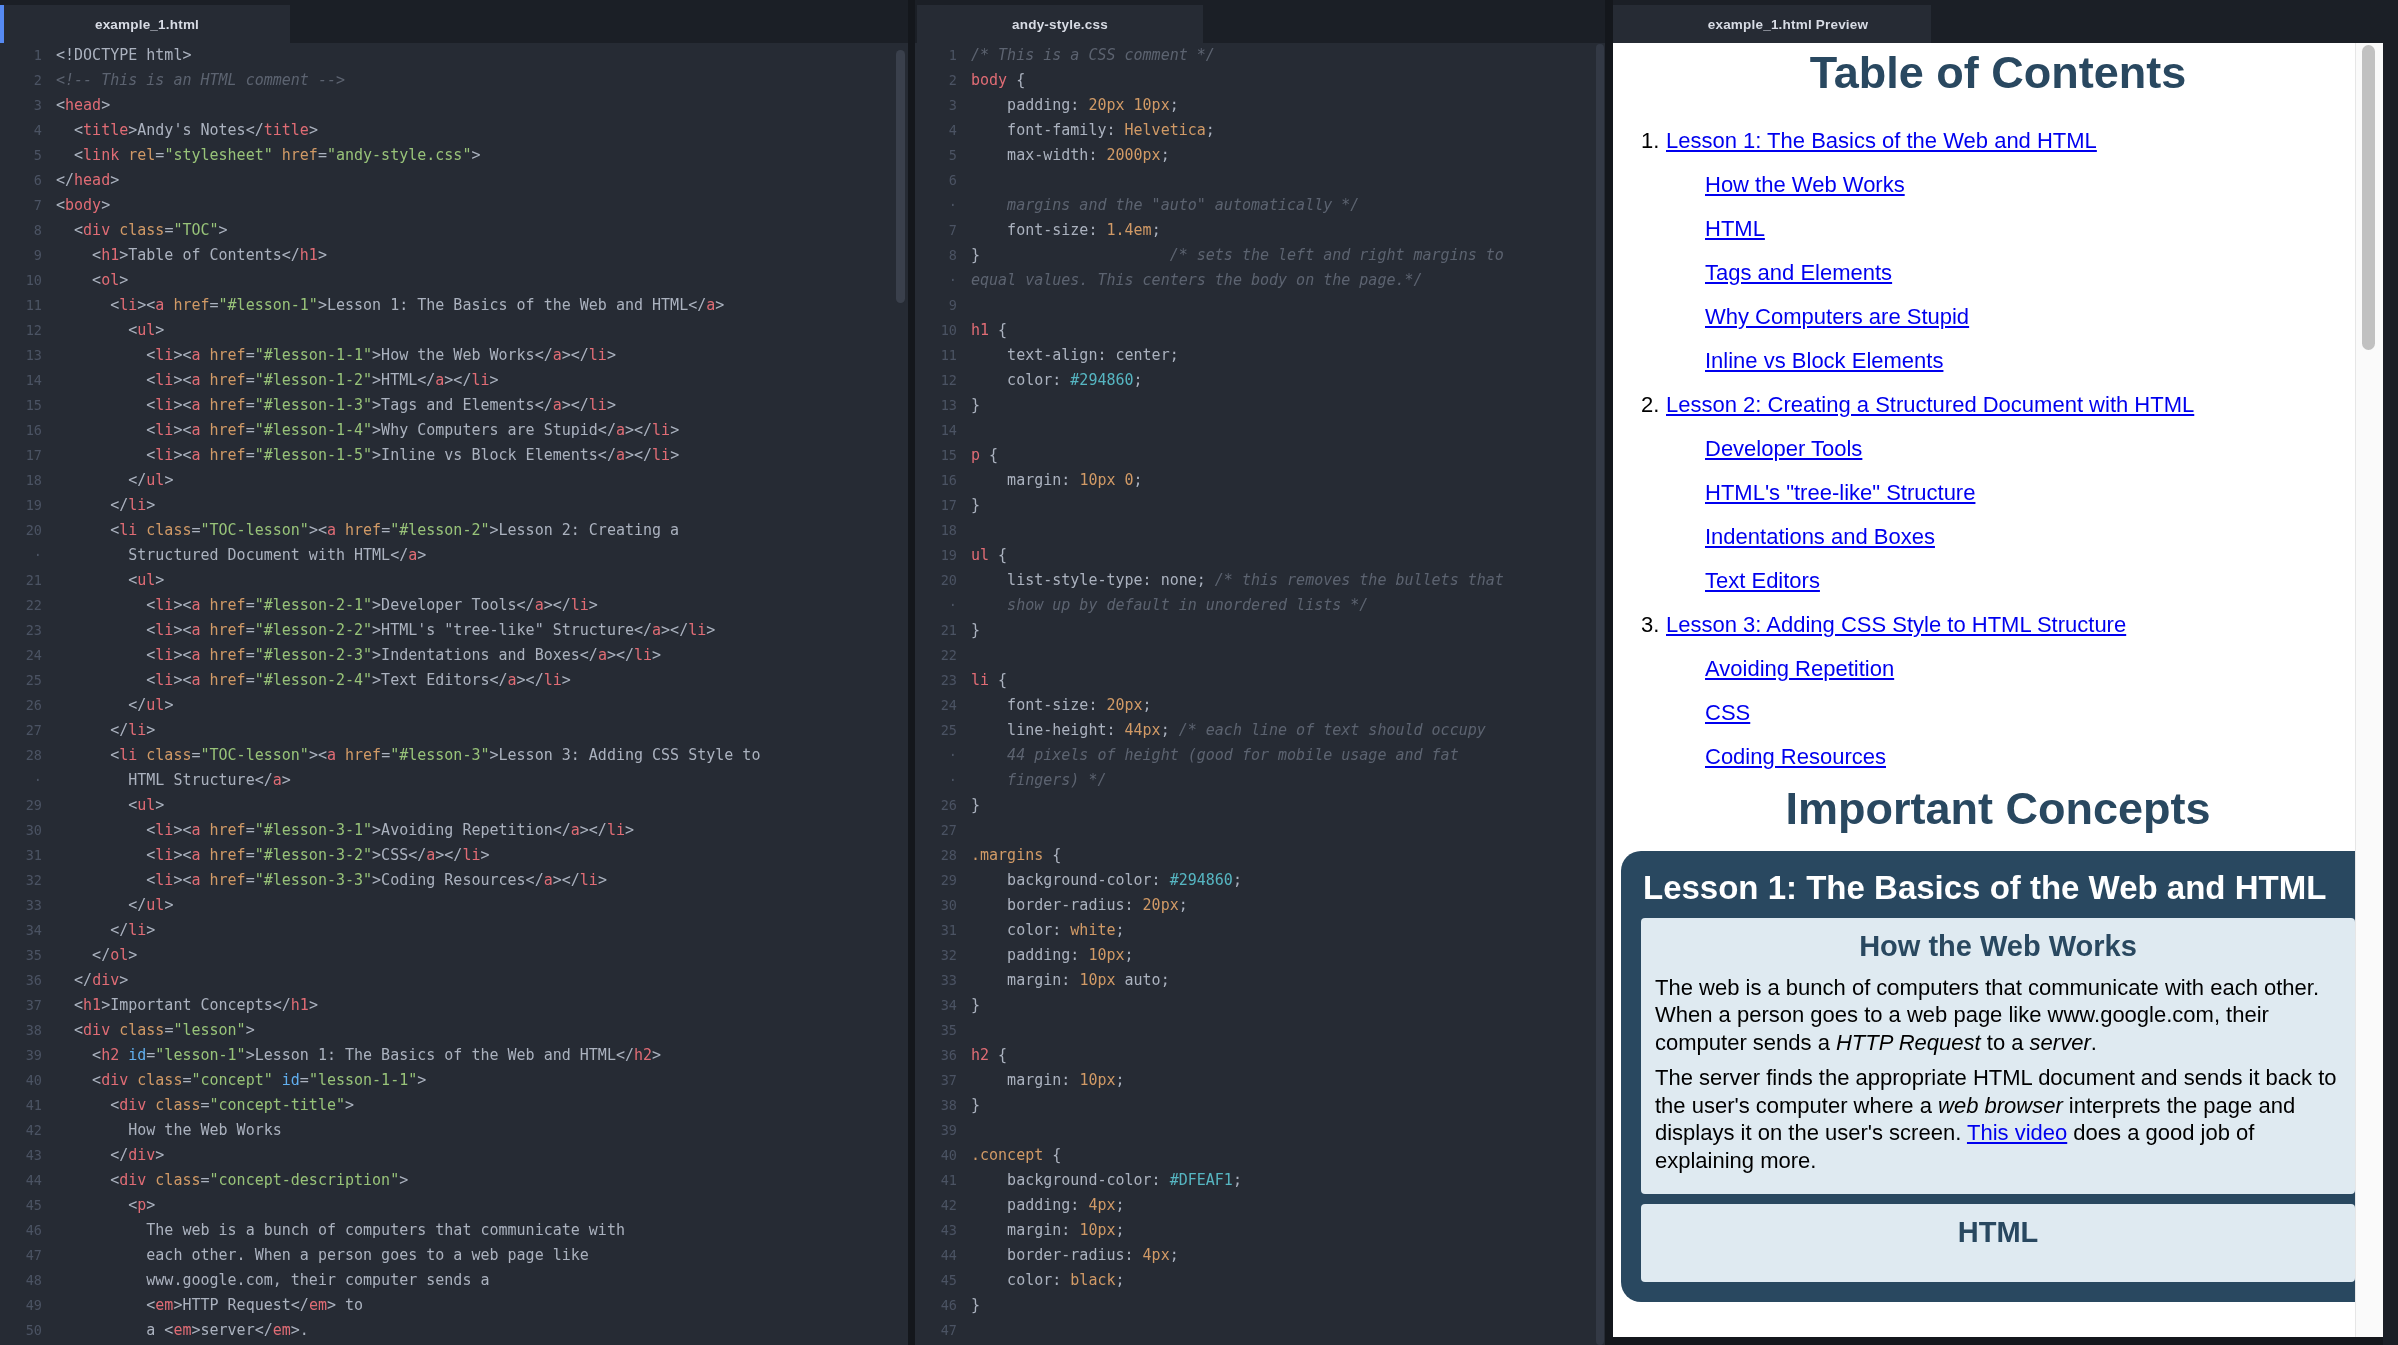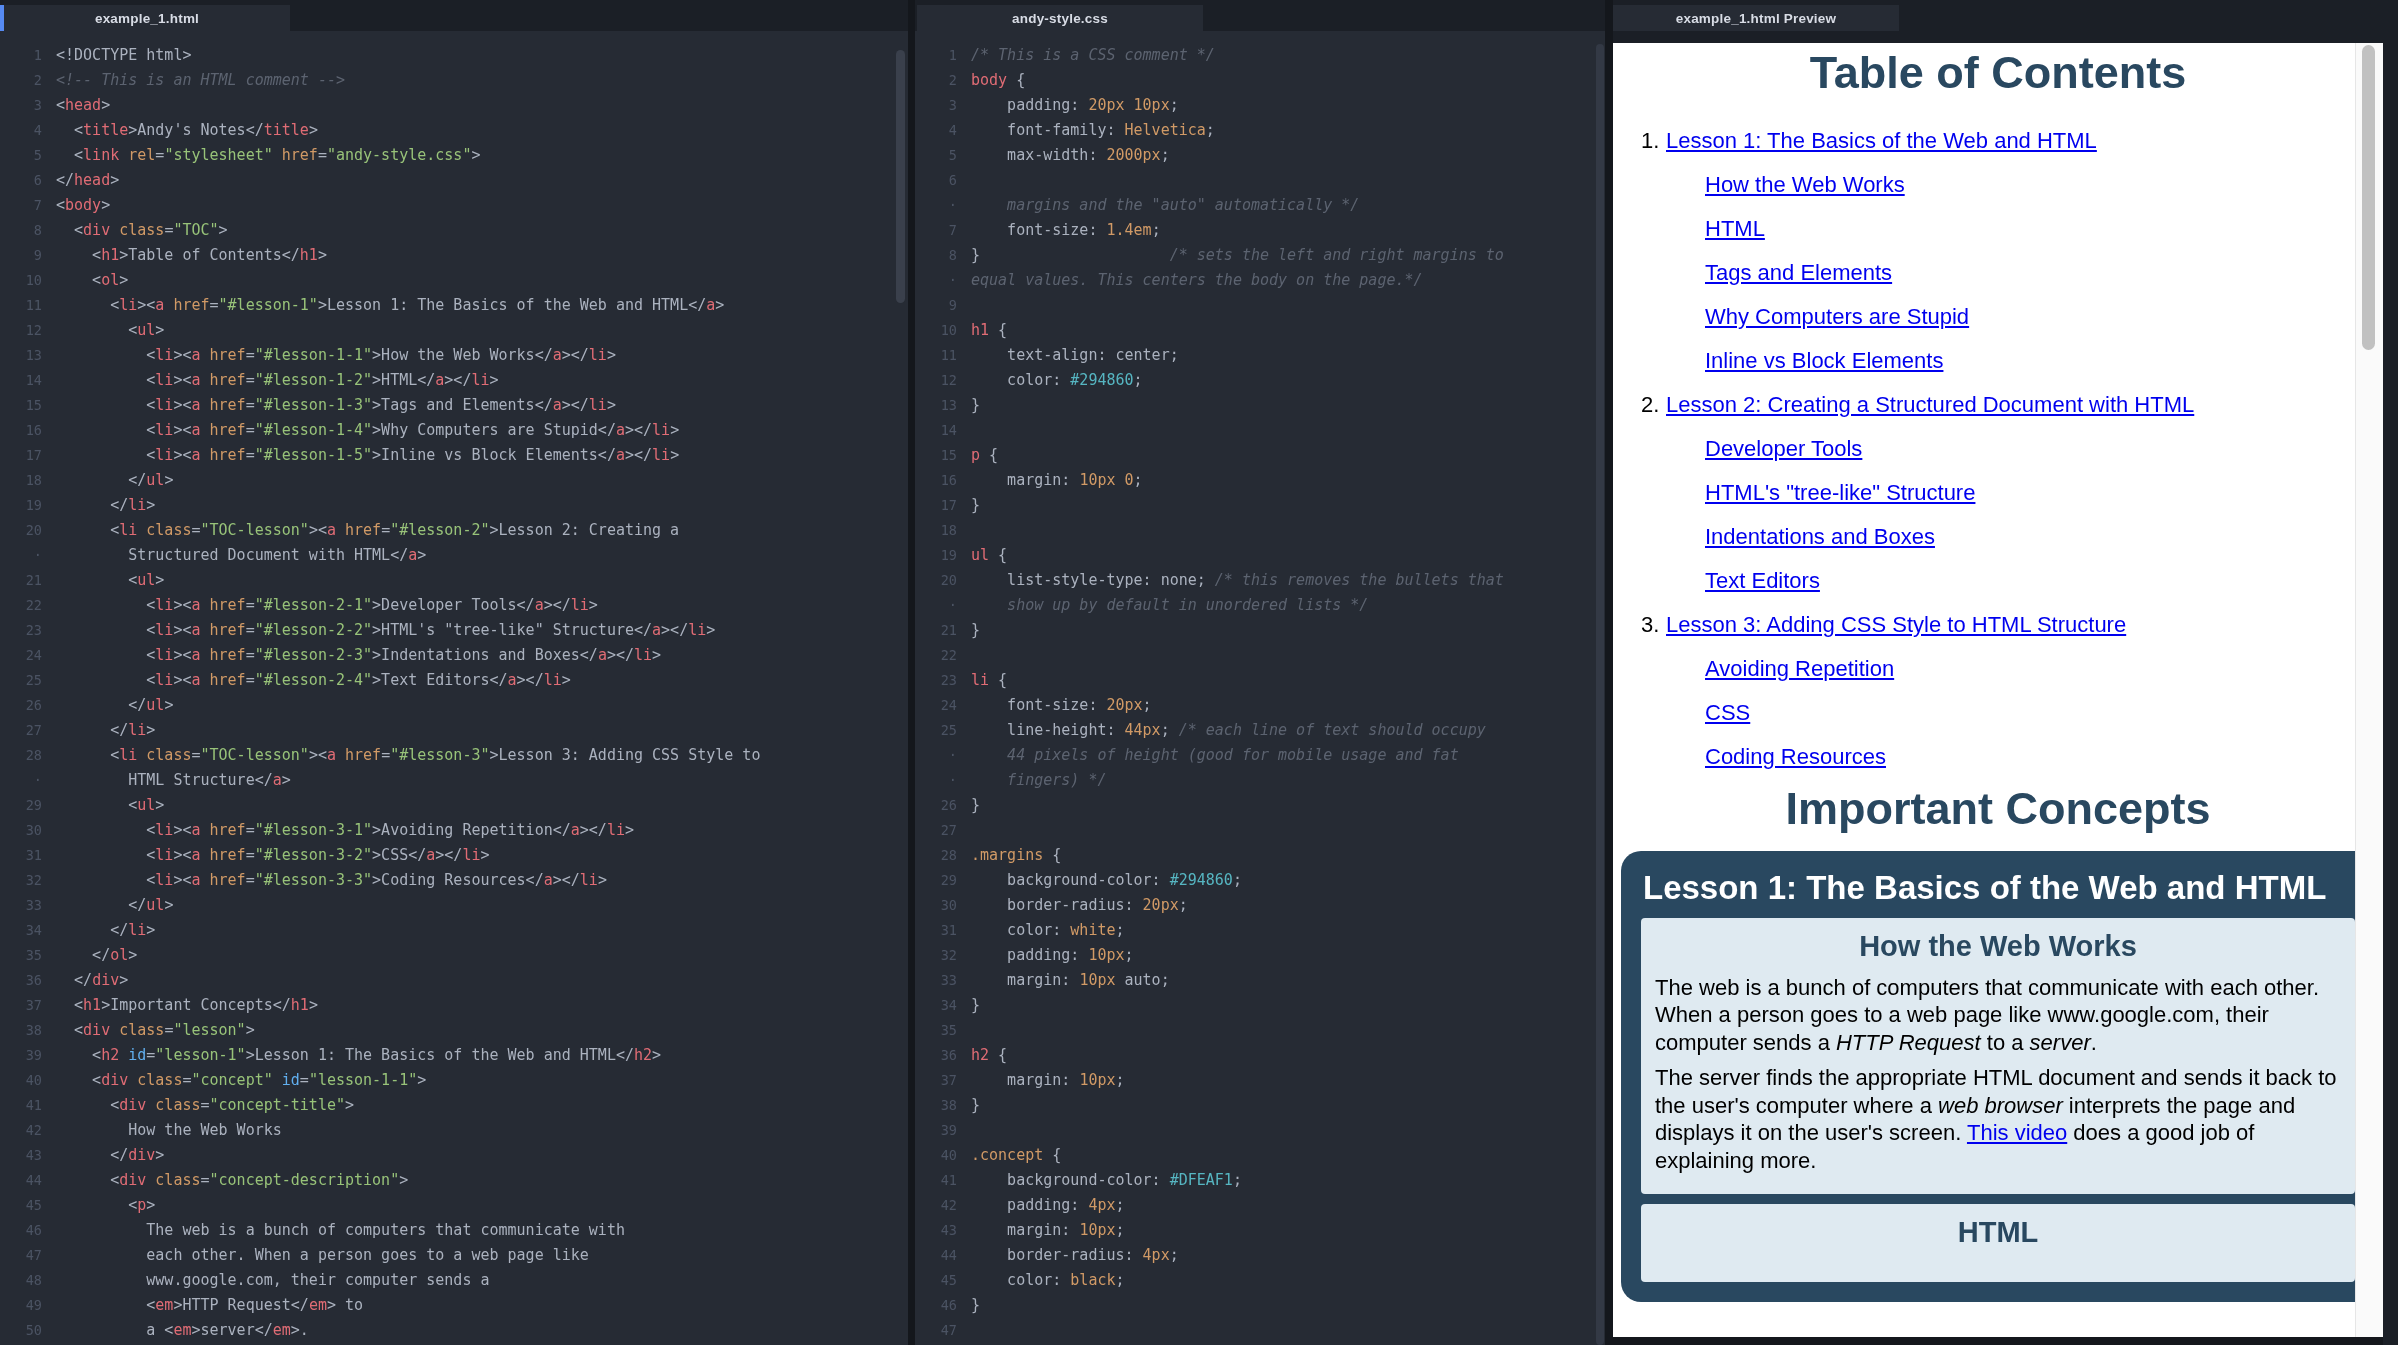--- a/index.html
+++ b/index.html
@@ -5,25 +5,25 @@
   html,body{margin:0;padding:0;}
   body{width:2398px;height:1345px;overflow:hidden;background:#1d2127;}
   .window{position:relative;width:2398px;height:1345px;display:flex;font-family:"DejaVu Sans Mono",monospace;}
   .pane{position:relative;height:100%;}
   .pane.left{width:908px;background:var(--editor-bg);}
   .pane.mid{width:690px;background:var(--editor-bg);}
   .pane.right{flex:1;background:var(--bar-bg);}
   .divider{width:7px;background:#14171c;flex:none;}
   .divider.d2{width:8px;}
 
-  .tabbar{position:relative;height:31px;background:var(--bar-bg);}
+  .tabbar{position:relative;height:43px;background:var(--bar-bg);}
   .tab{position:absolute;top:5px;bottom:0;width:286px;background:var(--editor-bg);
        color:#d8dce5;font-family:"Liberation Sans",sans-serif;font-size:13.5px;font-weight:700;
        display:flex;align-items:center;justify-content:center;letter-spacing:.2px;}
-  .tab.tl{left:4px;} .tab.tm{left:2px;} .tab.tr{left:0;}
+  .tab.tl{left:4px;} .tab.tm{left:2px;} .tab.tr{left:0;padding-left:32px;}
   .active-indicator{position:absolute;left:0;top:5px;bottom:0;width:4px;background:var(--indicator);z-index:3;}
 
   .editor{position:absolute;top:43px;left:0;right:0;bottom:0;overflow:hidden;}
   .row{display:flex;height:25px;line-height:25px;font-size:15px;white-space:pre;}
   .ln{width:42px;flex:none;text-align:right;color:#4b5363;font-size:13.5px;}
   .code{padding-left:14px;color:var(--plain);}
   .code span.p{color:var(--plain);}
   .code span.t{color:var(--tag);}
   .code span.a{color:var(--attr);}
   .code span.i{color:var(--id-attr);}

